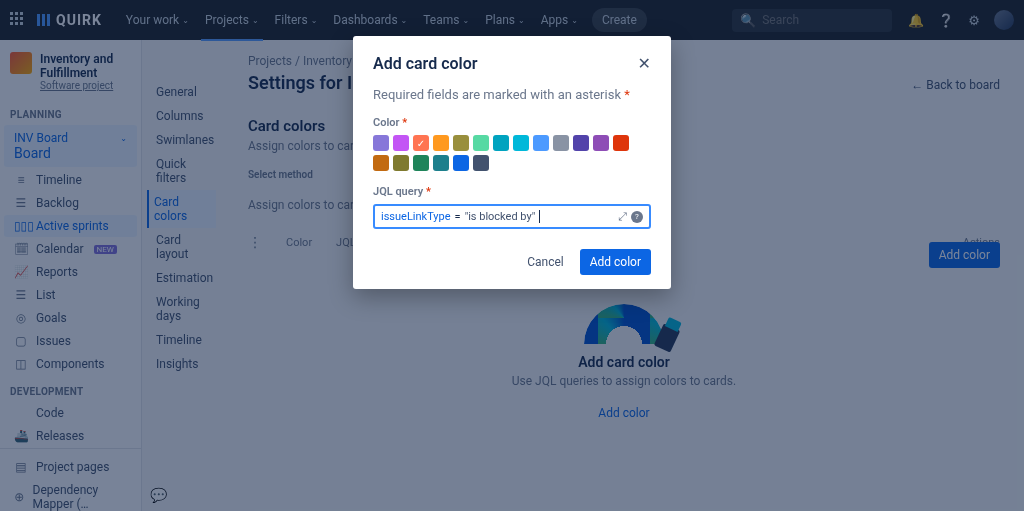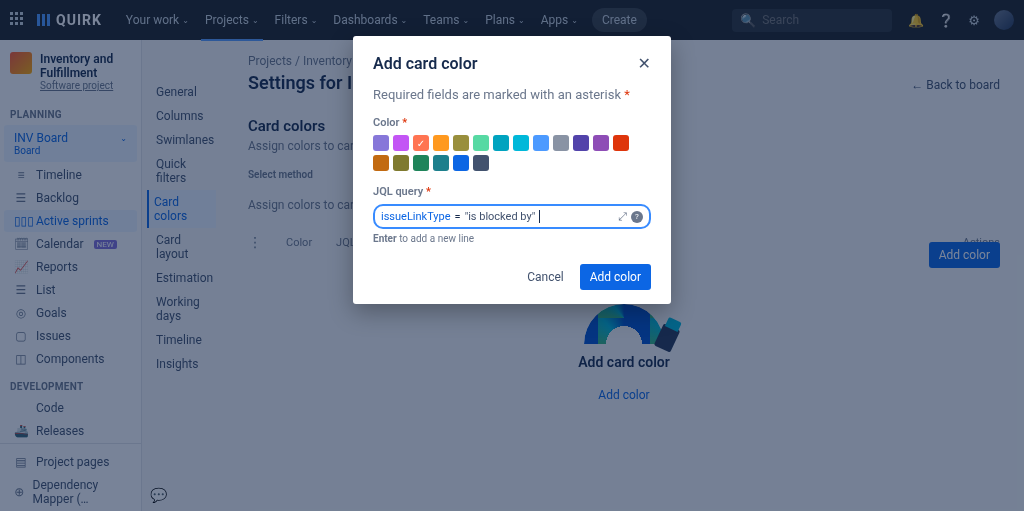--- a/index.html
+++ b/index.html
@@ -30,21 +30,21 @@
   .proj-icon { width: 22px; height: 22px; background: linear-gradient(135deg,#ff5630,#ffab00); border-radius: 3px; flex-shrink:0; }
   .proj-name { font-weight: 600; color: #172b4d; font-size: 12px; }
   .proj-type { font-size: 10px; color: #6b778c; text-decoration: underline; }
   .section-label { font-size: 10px; font-weight: 700; color: #6b778c; padding: 10px 10px 4px; letter-spacing: .3px; }
   .side-item { padding: 4px 10px 4px 10px; display: flex; align-items: center; gap: 8px; cursor: pointer; border-radius: 3px; margin: 1px 4px; }
   .side-item .lic { width: 14px; text-align: center; color: #6b778c; font-size: 12px; }
   .side-item.sel { background: #e9f2ff; color: #0c66e4; }
   .side-item.sel .lic { color: #0c66e4; }
   .side-item.board-head { background: #e9f2ff; color: #0c66e4; display:block; padding:6px 10px; }
   .board-name { font-size: 12px; display:flex; justify-content:space-between; align-items:center; }
-  .board-sub { font-size: 10px; color: #0c66e4; }
+  .board-sub { font-size: 14px; color: #0c66e4; }
   .badge-new { background: #8270db; color: #fff; font-size: 8px; padding: 0 3px; border-radius: 2px; margin-left: 2px; }
 
   
   .settings-col { width: 82px; padding: 40px 8px 0 12px; border-right: 0; }
   .settings-col .sitem { font-size: 12px; color: #42526e; padding: 5px 2px; cursor: pointer; }
   .settings-col .sitem.active { color: #0c66e4; border-left: 2px solid #0c66e4; background: #e9f2ff; padding-left: 5px; margin-left:-7px; }
 
   
   .main { flex: 1; padding: 14px 24px; overflow: hidden; position: relative; }
   .crumbs { font-size: 12px; color: #6b778c; }
@@ -78,21 +78,21 @@
   .modal { background: #fff; width: 318px; margin-top: 36px; border-radius: 3px; padding: 18px 20px 14px; box-shadow: 0 8px 24px rgba(0,0,0,0.3); }
   .modal-h { display: flex; justify-content: space-between; align-items: center; }
   .modal-h h2 { font-size: 16px; font-weight: 600; }
   .close-x { cursor: pointer; font-size: 16px; color: #42526e; }
   .req-note { font-size: 13px; color: #6b778c; margin-top: 14px; }
   .req-note .ast, .field-label .ast { color: #de350b; }
   .field-label { font-size: 11px; font-weight: 600; color: #6b778c; margin-top: 14px; }
   .swatches { display: flex; flex-wrap: wrap; gap: 4px; margin-top: 6px; max-width: 260px; }
   .sw { width: 16px; height: 16px; border-radius: 3px; cursor: pointer; display:flex; align-items:center; justify-content:center; color:#fff; font-size:10px; }
   .sw.sel::after { content:"✓"; }
-  .jql-box { margin-top: 6px; border: 2px solid #388bff; border-radius: 10px; padding: 4px 6px; display: flex; align-items: center; gap: 4px; font-family: ui-monospace, Menlo, monospace; font-size: 11px; }
+  .jql-box { margin-top: 6px; border: 2px solid #388bff; border-radius: 3px; padding: 4px 6px; display: flex; align-items: center; gap: 4px; font-family: ui-monospace, Menlo, monospace; font-size: 11px; }
   .jql-box .kw { color: #0c66e4; }
   .jql-box .op { color: #172b4d; }
   .jql-box .str { color: #42526e; }
   .jql-cursor { border-right: 1px solid #172b4d; animation: blink 1s step-end infinite; height: 13px; }
   @keyframes blink { 50% { border-color: transparent; } }
   .jql-tail { margin-left: auto; display: flex; gap: 4px; align-items: center; color: #6b778c; font-size: 11px; }
   .jql-tail .q { width:12px; height:12px; border-radius:50%; background:#6b778c; color:#fff; display:flex; align-items:center; justify-content:center; font-size:8px; }
   .hint { font-size: 10px; color: #6b778c; margin-top: 4px; }
   .modal-actions { display: flex; justify-content: flex-end; gap: 8px; margin-top: 20px; }
   .btn-sec { background: transparent; border: none; font-size: 12px; padding: 6px 8px; cursor: pointer; color: #42526e; }
@@ -274,20 +274,21 @@
       <span class="grip">⋮</span>
       <span>Color</span>
       <span>JQL query</span>
       <span class="act">Actions</span>
     </div>
     <div class="empty">
       <div class="rainbow">
           <div class="brush"></div>
         </div>
       <h3>Add card color</h3>
+      <p>Use JQL queries to assign colors to cards.</p>
       <a>Add color</a>
     </div>
   </div>
 </div>
 
 <div class="feedback">💬</div>
 
 <div class="overlay">
   <div class="modal">
     <div class="modal-h">
@@ -321,19 +322,18 @@
     <div class="jql-box">
       <span class="kw">issueLinkType</span>
       <span class="op">=</span>
       <span class="str">"is blocked by"</span>
         <span class="jql-cursor"></span>
       <span class="jql-tail">
           <span>⤢</span>
           <span class="q">?</span>
         </span>
     </div>
-    <div class="hint"><b>Enter</b> <span>to add a new line</span></div>
     <div class="modal-actions">
       <button class="btn-sec">Cancel</button>
       <button class="btn-pri">Add color</button>
     </div>
   </div>
 </div>
 
 </body></html>

